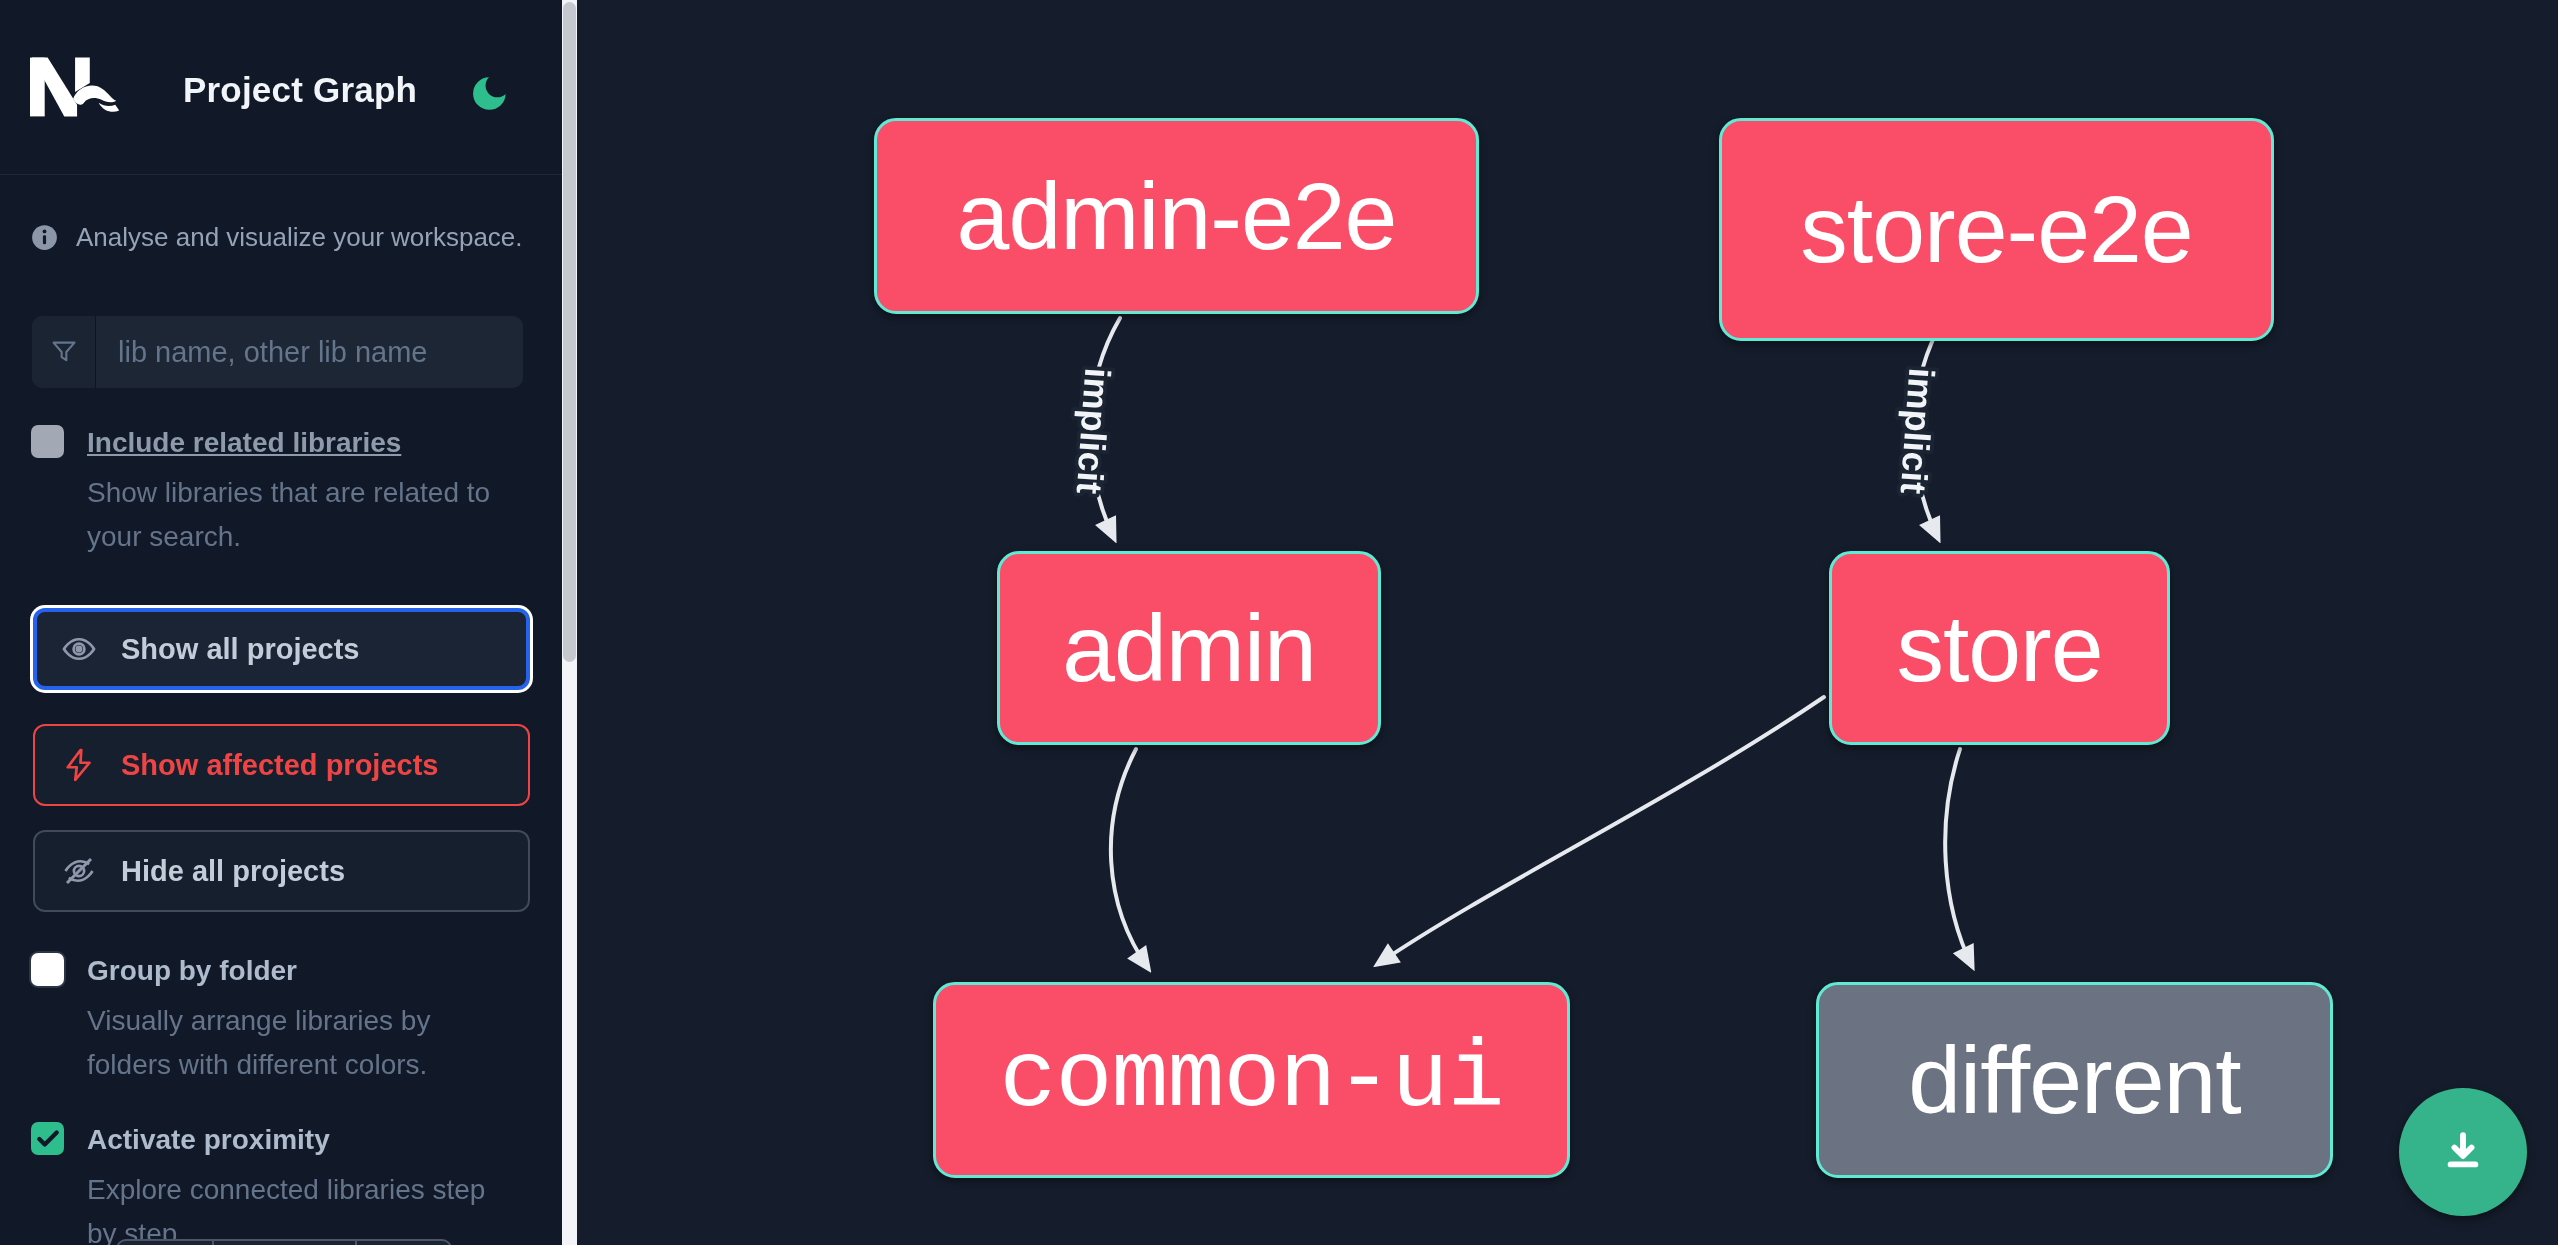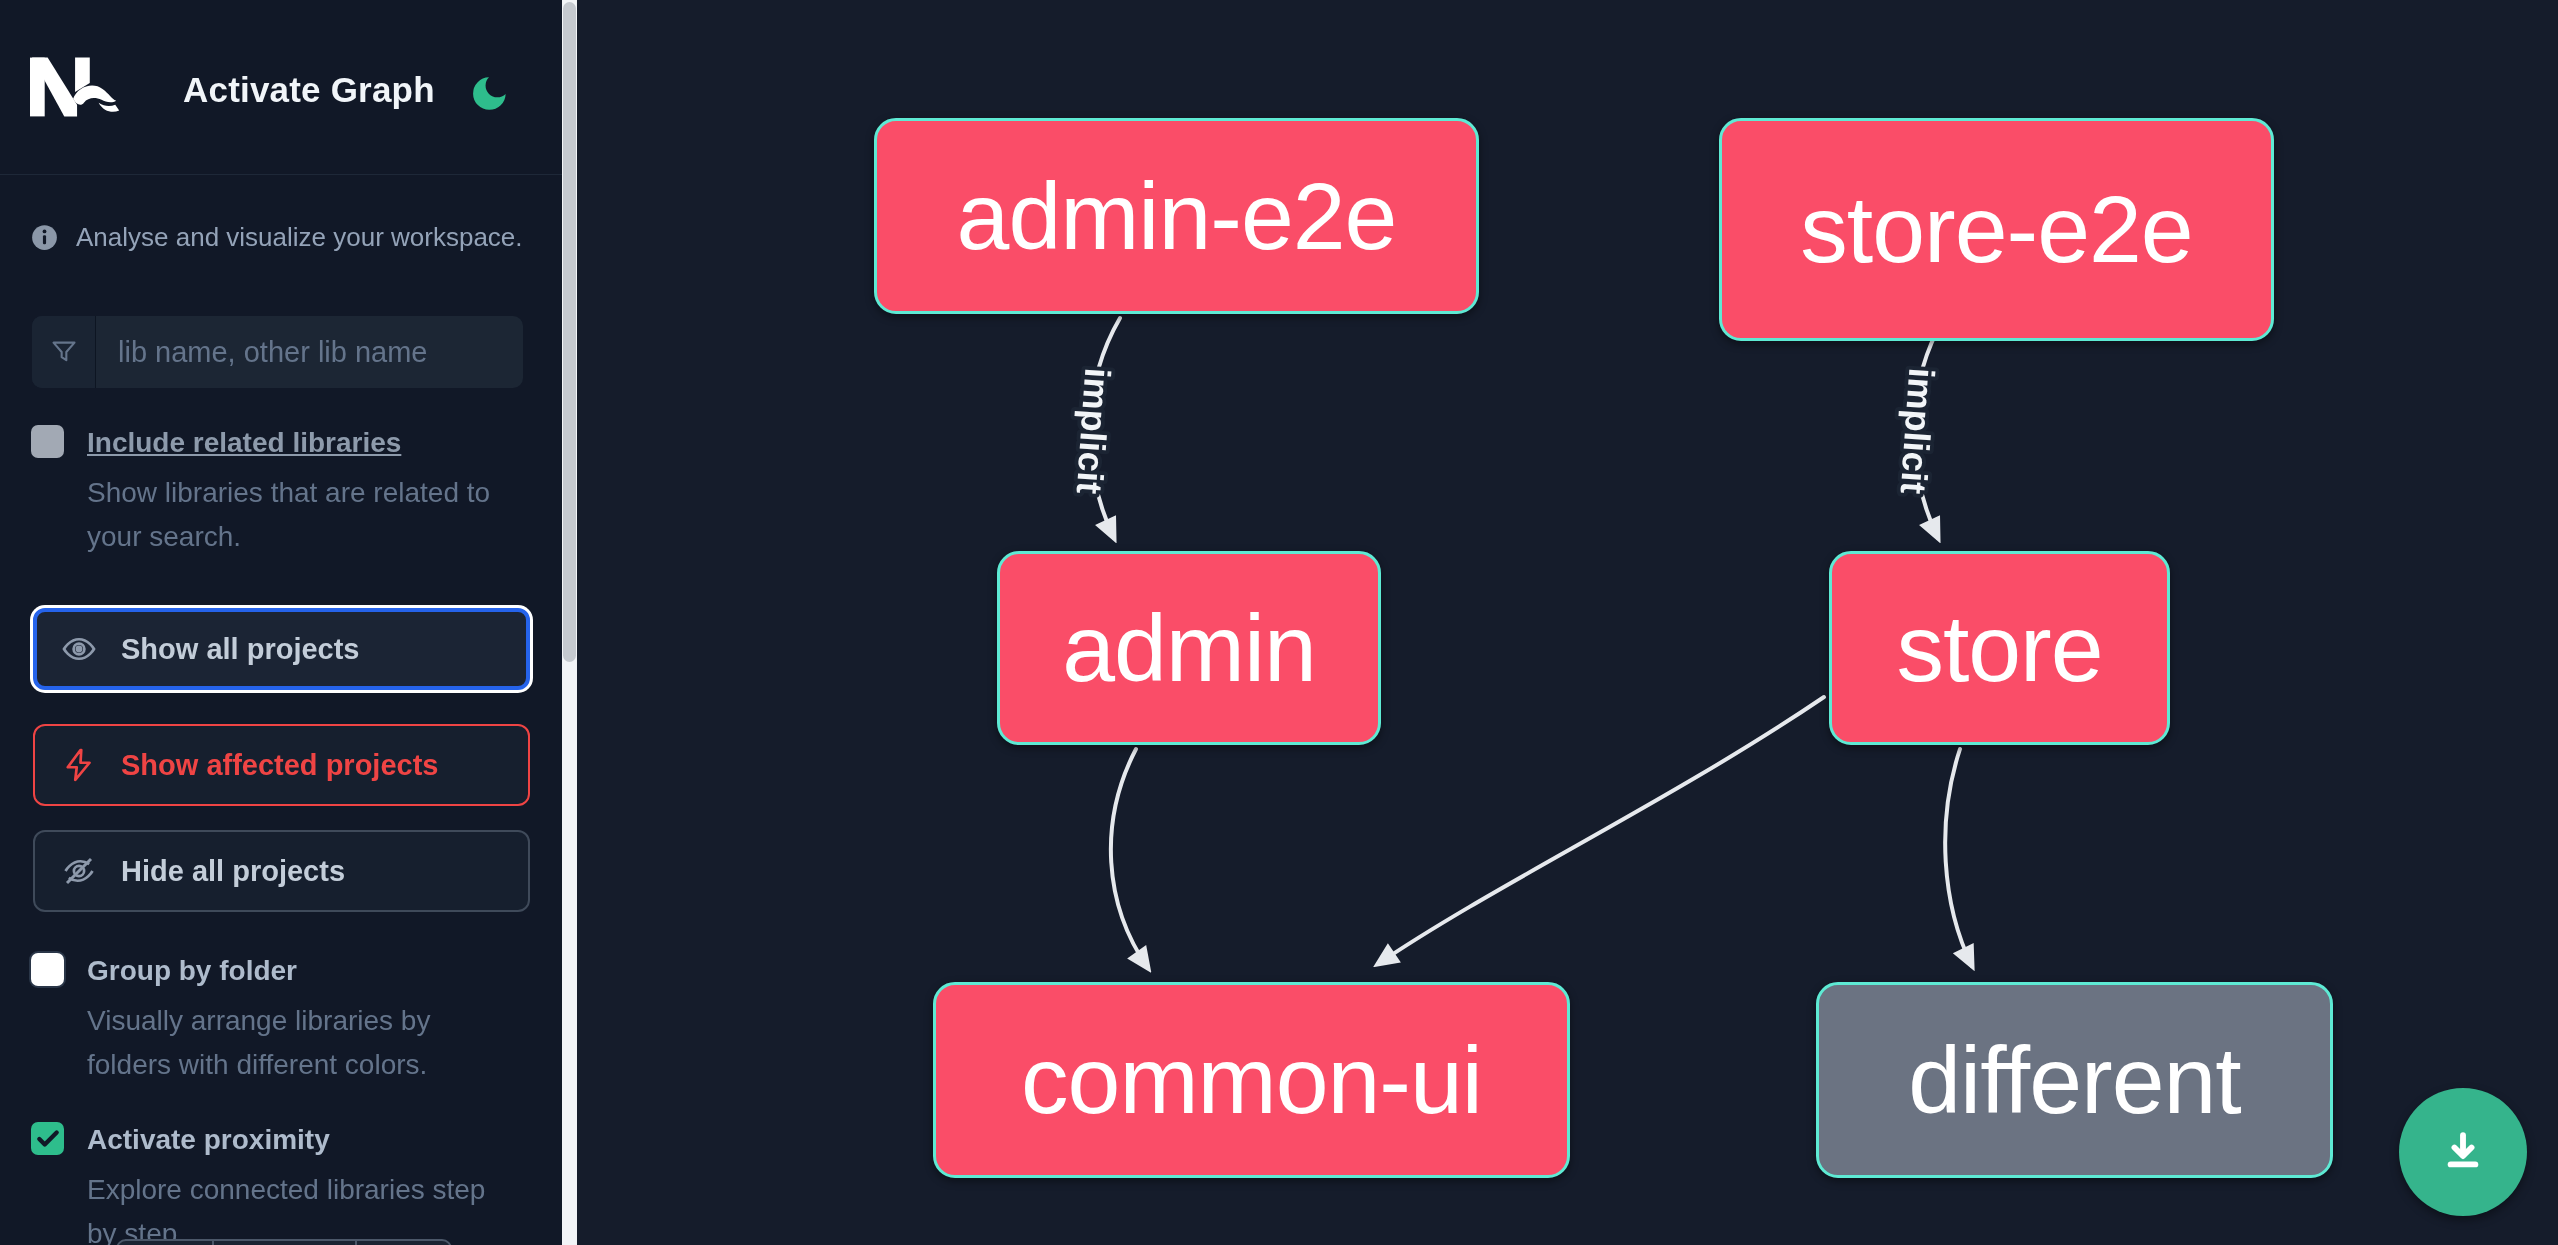--- a/index.html
+++ b/index.html
@@ -71,21 +71,21 @@
   <div class="sidebar">
 
     <div class="header">
       <svg class="logo" viewBox="0 0 100 60">
         <path fill="#ffffff" d="M0 60 V0 h15 v60 Z"></path>
         <path fill="#ffffff" d="M2 0 h16 l30 48 v12 h-13 Z"></path>
         <path fill="#ffffff" d="M46 0 h15 v26 l-15 9 Z"></path>
         <path fill="#ffffff" d="M44 42 c4 -12 20 -18 30 -10 c7 5 9 10 14 12 c-5 3 -11 1 -15 -1 c-7 -3 -14 -2 -18 3 c-3 4 -8 2 -11 -4 Z"></path>
         <path fill="#ffffff" d="M70 46 c6 4 12 4 17 2 l4 6 c-7 3 -16 1 -21 -8 Z"></path>
       </svg>
-      <div class="title">Activate Graph</div>
+      <div class="title">Project Graph</div>
       <div class="theme-toggle">
         <svg width="42" height="42" viewBox="0 0 24 24">
           <path d="M12 3a6.5 6.5 0 0 0 9.5 9.5A9.3 9.3 0 1 1 12 3Z" fill="#2ebd8c"></path>
         </svg>
       </div>
     </div>
 
     <div class="info-row">
       <svg class="info-icon" viewBox="0 0 24 24">
         <circle cx="12" cy="12" r="11" fill="#8b97a8"></circle>
@@ -192,21 +192,21 @@
     </div>
 
     <div class="node pink" style="left:420px;top:551px;width:384px;height:194px;">
       <span class="nlabel">admin</span>
     </div>
 
     <div class="node pink" style="left:1252px;top:551px;width:341px;height:194px;">
       <span class="nlabel">store</span>
     </div>
 
-    <div class="node pink" style="left:356px;top:982px;width:637px;height:196px;">
+    <div class="node pink" style="left:356px;top:982px;width:637px;height:196px;font-family:Liberation Mono, monospace;">
       <span class="nlabel">common-ui</span>
     </div>
 
     <div class="node gray" style="left:1239px;top:982px;width:517px;height:196px;">
       <span class="nlabel">different</span>
     </div>
   </div>
 
   <div class="fab">
     <svg width="54" height="54" viewBox="0 0 24 24" fill="none" stroke="#ffffff" stroke-width="2.6" stroke-linecap="round" stroke-linejoin="round">

